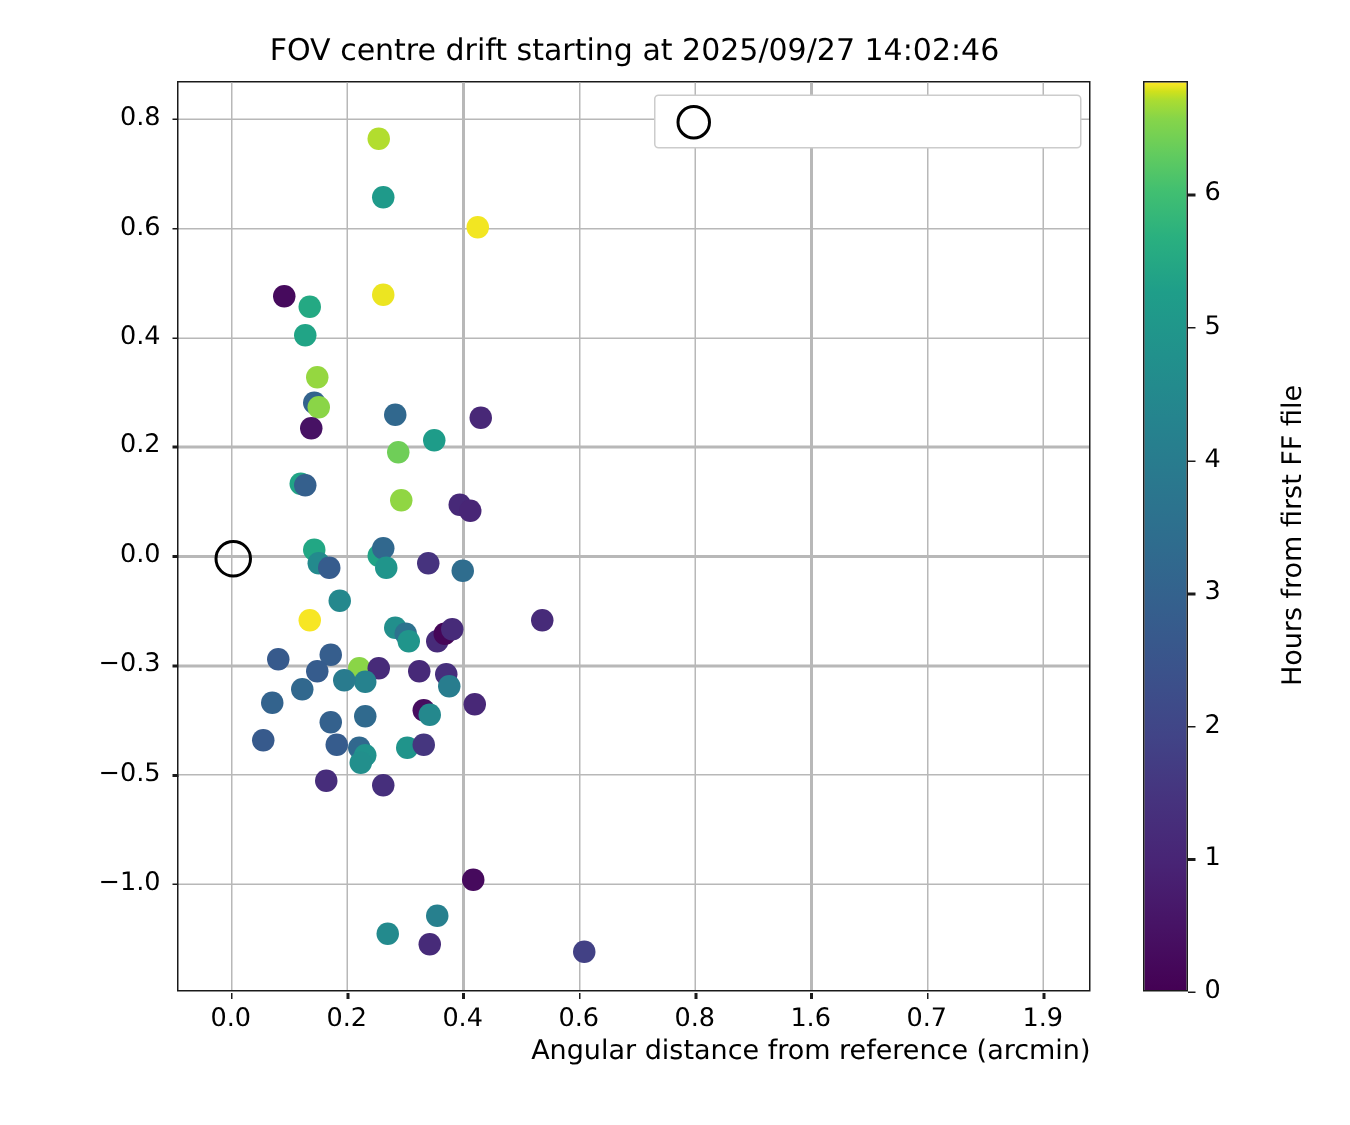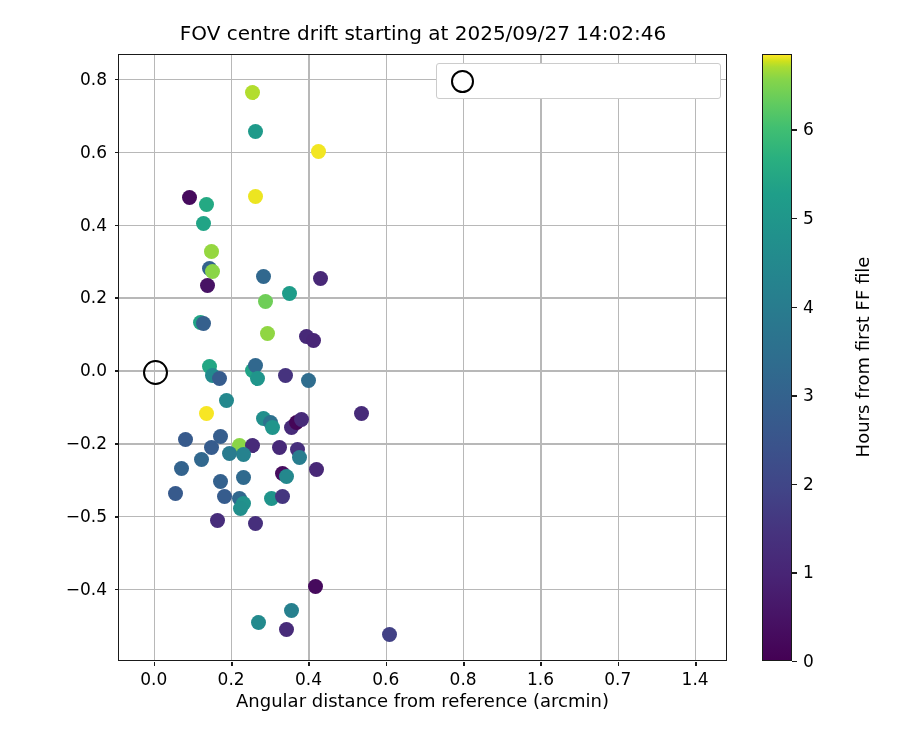--- a/index.html
+++ b/index.html
@@ -20,21 +20,21 @@
 
   
   .tick{position:absolute;background:#1a1a1a;}
   .tick.x{width:1.4px;height:4px;top:607px;}
   .tick.y{height:1.4px;width:4px;left:-4px;}
   .ticklabel{position:absolute;font-size:17px;line-height:17px;white-space:nowrap;}
   .ticklabel.x{top:616px;transform:translateX(-50%);}
   .ticklabel.y{left:-12px;transform:translate(-100%,-50%);}
 
   
-  #xlabel{position:absolute;left:118px;top:690px;width:609px;text-align:center;
+  #xlabel{position:absolute;left:118px;top:690px;width:609px;text-align:right;
           font-size:18px;white-space:nowrap;}
 
   
   #scatter{position:absolute;inset:0;overflow:hidden;}
   .pt{position:absolute;border-radius:50%;width:15px;height:15px;
       margin-left:-7.5px;margin-top:-7.5px;}
   #refmark{position:absolute;width:21px;height:21px;margin-left:-10.5px;margin-top:-10.5px;
            border:2.1px solid #000;border-radius:50%;background:transparent;}
 
   
@@ -93,29 +93,29 @@
         <div class="ticklabel x" style="left: 189.467px;">0.4</div>
         <div class="tick x" style="left: 266.8px;"></div>
         <div class="ticklabel x" style="left: 266.8px;">0.6</div>
         <div class="tick x" style="left: 344.133px;"></div>
         <div class="ticklabel x" style="left: 344.133px;">0.8</div>
         <div class="tick x" style="left: 421.467px;"></div>
         <div class="ticklabel x" style="left: 421.467px;">1.6</div>
         <div class="tick x" style="left: 498.8px;"></div>
         <div class="ticklabel x" style="left: 498.8px;">0.7</div>
         <div class="tick x" style="left: 576.133px;"></div>
-        <div class="ticklabel x" style="left: 576.133px;">1.4</div>
+        <div class="ticklabel x" style="left: 576.133px;">1.9</div>
       </div>
     <div id="yticks">
         <div class="tick y" style="top: 534.087px;"></div>
-        <div class="ticklabel y" style="top: 534.087px;">−0.4</div>
+        <div class="ticklabel y" style="top: 534.087px;">−1.0</div>
         <div class="tick y" style="top: 461.174px;"></div>
         <div class="ticklabel y" style="top: 461.174px;">−0.5</div>
         <div class="tick y" style="top: 388.261px;"></div>
-        <div class="ticklabel y" style="top: 388.261px;">−0.2</div>
+        <div class="ticklabel y" style="top: 388.261px;">−0.3</div>
         <div class="tick y" style="top: 315.348px;"></div>
         <div class="ticklabel y" style="top: 315.348px;">0.0</div>
         <div class="tick y" style="top: 242.435px;"></div>
         <div class="ticklabel y" style="top: 242.435px;">0.2</div>
         <div class="tick y" style="top: 169.523px;"></div>
         <div class="ticklabel y" style="top: 169.523px;">0.4</div>
         <div class="tick y" style="top: 96.6096px;"></div>
         <div class="ticklabel y" style="top: 96.6096px;">0.6</div>
         <div class="tick y" style="top: 23.6967px;"></div>
         <div class="ticklabel y" style="top: 23.6967px;">0.8</div>

